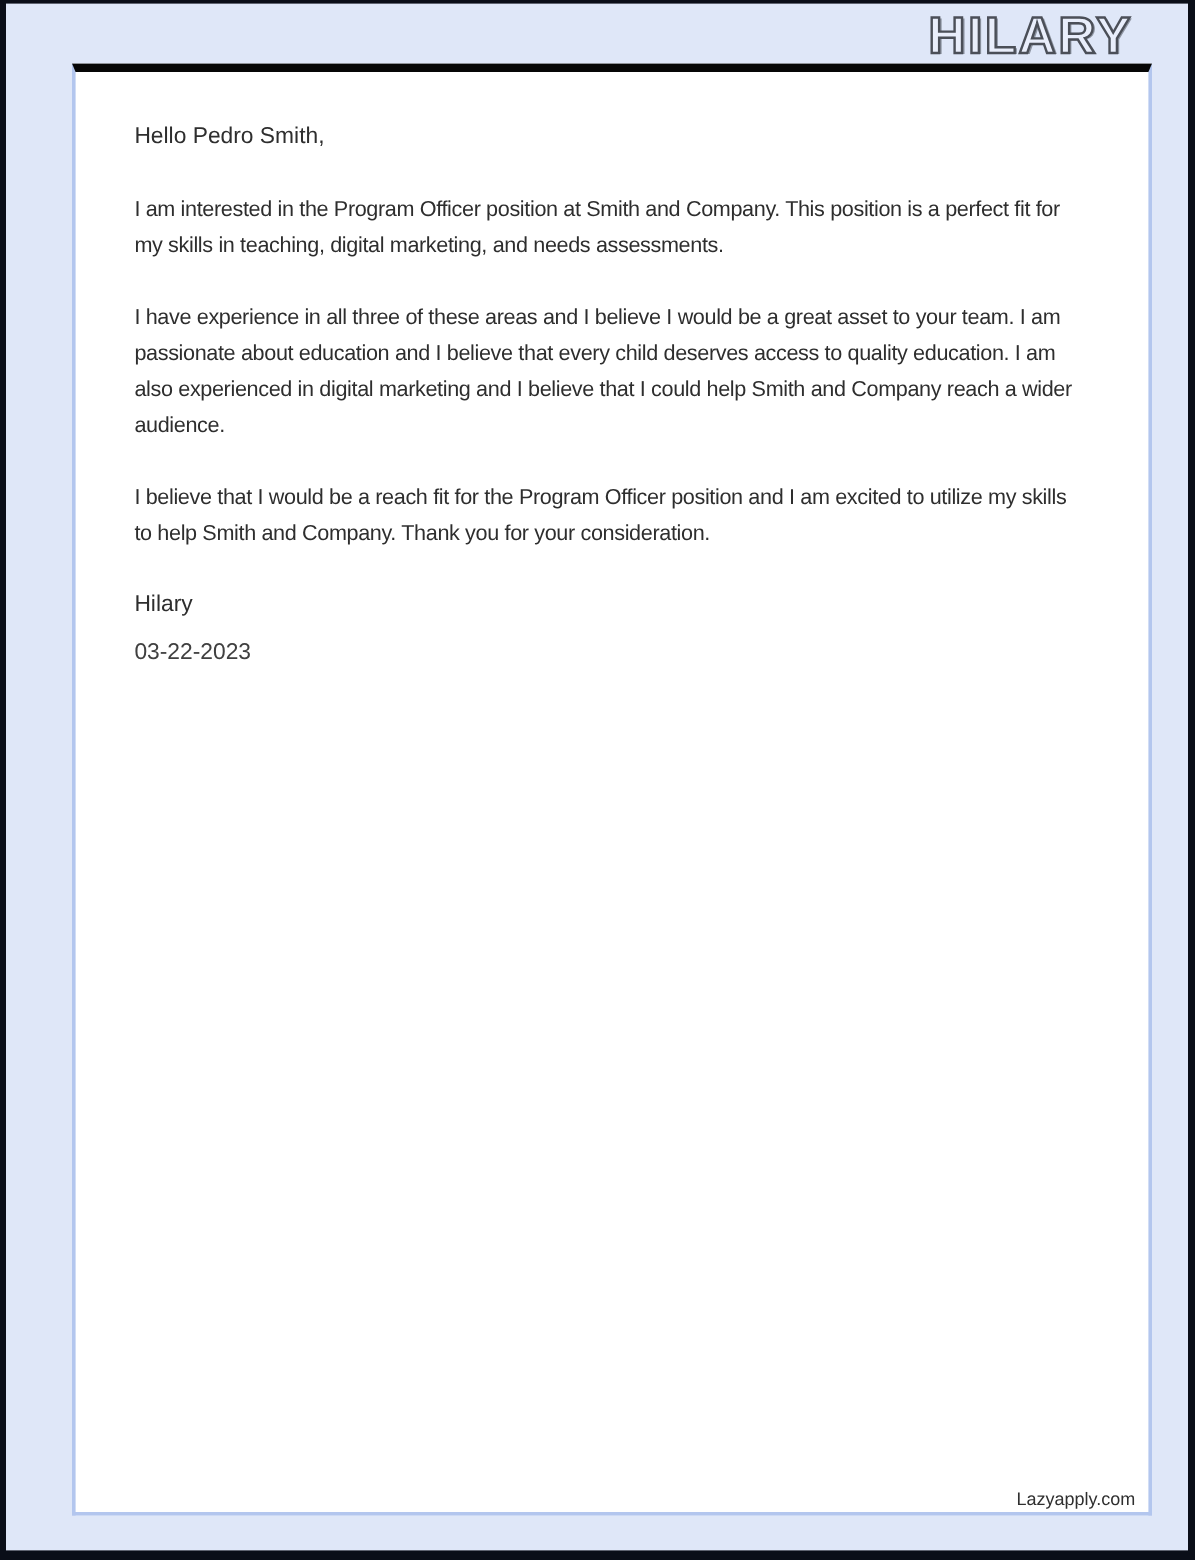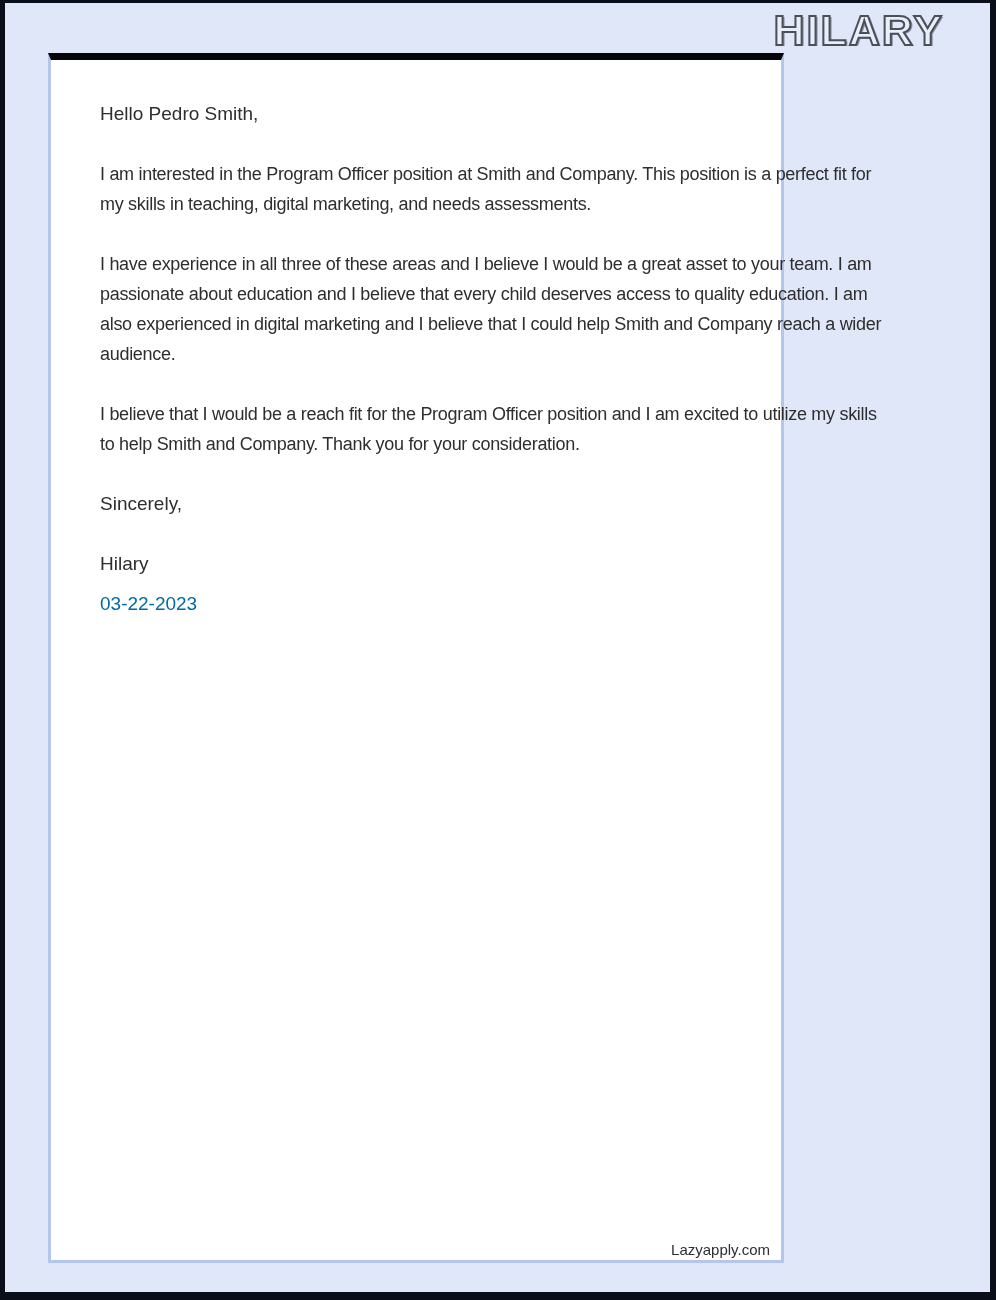--- a/index.html
+++ b/index.html
@@ -30,23 +30,23 @@
     line-height: 48px;
     font-weight: 700;
     letter-spacing: 2px;
     color: #e9eefb;
     -webkit-text-stroke: 2px #4b4f58;
     text-shadow: 2px 1px 0 rgba(45, 49, 58, 0.45);
     z-index: 2;
   }
   .sheet {
     position: absolute;
-    left: 48px;
+    left: 60px;
     top: 53px;
-    width: 736px;
+    width: 900px;
     height: 1210px;
     box-sizing: border-box;
     background: #ffffff;
     border-top: 7px solid #060606;
     border-left: 3px solid #b3c6ee;
     border-right: 3px solid #b3c6ee;
     border-bottom: 3px solid #b3c6ee;
     z-index: 1;
     text-decoration: underline;
   }
@@ -68,21 +68,21 @@
     letter-spacing: 0;
   }
   p.closing, p.signature-name {
     font-size: 19px;
     letter-spacing: 0;
   }
   p.letter-date {
     margin-top: -20px; 
     font-size: 19px;
     letter-spacing: 0;
-    color: #0369a1;
+    color: #404040;
     cursor: pointer;
   }
   .watermark {
     position: absolute;
     right: 11px;
     bottom: 1px;
     font-size: 15px;
     line-height: 18px;
     color: #2f2f2f;
     cursor: pointer;
@@ -95,19 +95,18 @@
 <div class="page-bg"></div>
 
 <div class="brand-logo">HILARY</div>
 
 <div class="sheet">
   <div class="content">
     <p class="greeting">Hello Pedro Smith,</p>
     <p class="paragraph">I am interested in the Program Officer position at Smith and Company. This position is a perfect fit for my skills in teaching, digital marketing, and needs assessments.</p>
     <p class="paragraph">I have experience in all three of these areas and I believe I would be a great asset to your team. I am passionate about education and I believe that every child deserves access to quality education. I am also experienced in digital marketing and I believe that I could help Smith and Company reach a wider audience.</p>
     <p class="paragraph">I believe that I would be a reach fit for the Program Officer position and I am excited to utilize my skills to help Smith and Company. Thank you for your consideration.</p>
-    <p class="closing">Sincerely,</p>
     <p class="signature-name">Hilary</p>
     <p class="letter-date">03-22-2023</p>
   </div>
 
   <div class="watermark">Lazyapply.com</div>
 </div>
 
 </body></html>

